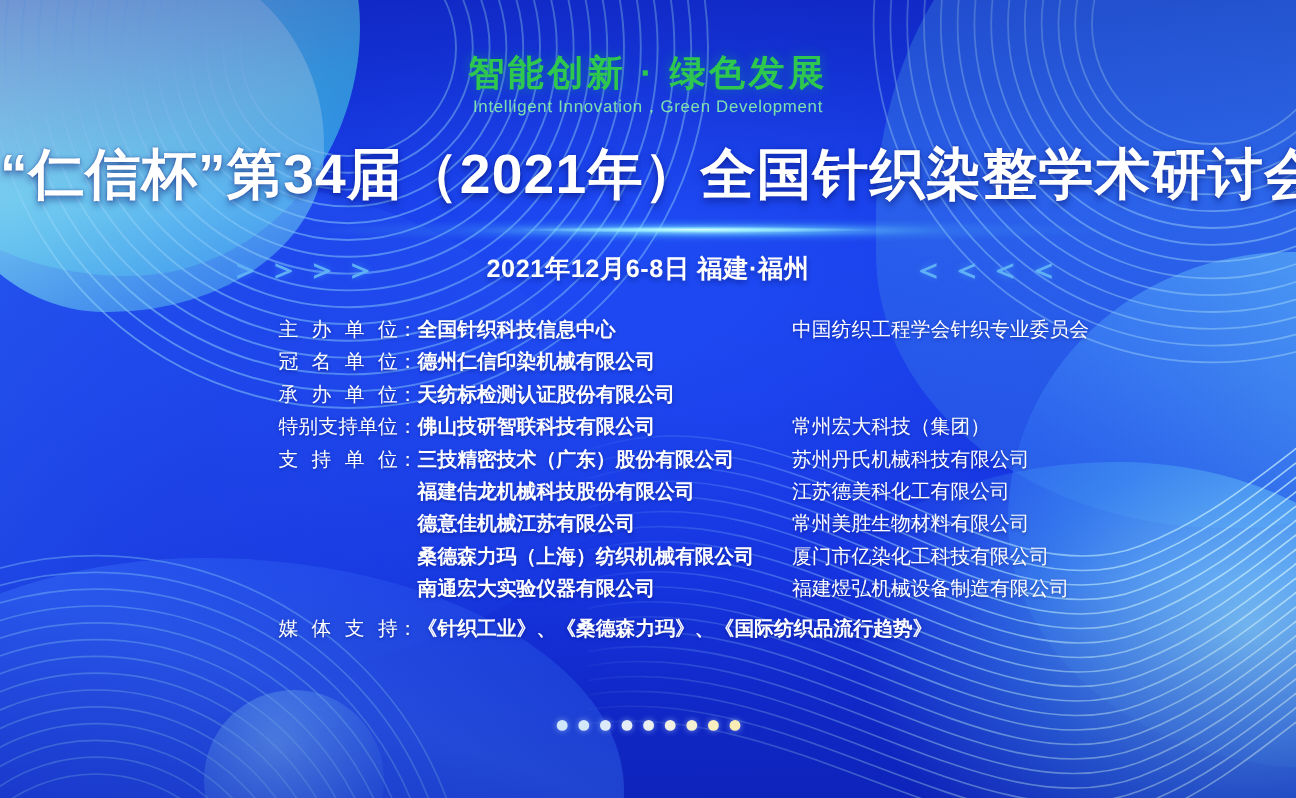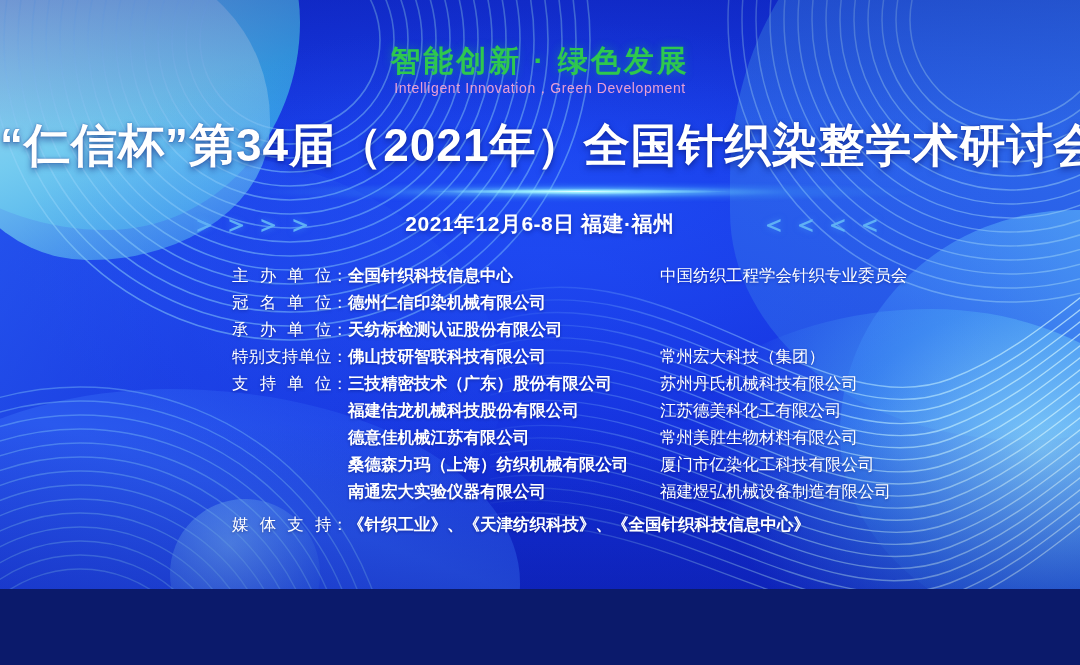--- a/index.html
+++ b/index.html
@@ -3,21 +3,21 @@
 <meta charset="utf-8">
 <style>
   html, body {
     margin: 0;
     padding: 0;
     background: #0b1a6b;
   }
   #poster {
     position: relative;
     width: 1080px;
-    height: 589px;
+    height: 665px;
     overflow: hidden;
     font-family: "Liberation Sans", "DejaVu Sans", sans-serif;
     background: #1430dd;
     user-select: none;
   }
 
   
   .bg-base {
     position: absolute; inset: 0;
     background:
@@ -129,21 +129,21 @@
     color: #2ec84e;
     text-shadow: 0 0 10px rgba(20,220,80,0.35);
     white-space: nowrap;
   }
   .tagline-en {
     position: absolute;
     left: 0; right: 0; top: 80px;
     text-align: center;
     font-size: 14px;
     letter-spacing: 0.6px;
-    color: #f9a8d4;
+    color: #86efac;
     opacity: 0.92;
     white-space: nowrap;
   }
 
   .main-title {
     position: absolute;
     left: 0; right: 0; top: 115px;
     text-align: center;
     font-size: 46px;
     font-weight: 700;
@@ -445,21 +445,21 @@
             <div class="col-a">南通宏大实验仪器有限公司</div>
             <div class="col-b">福建煜弘机械设备制造有限公司</div>
           </div>
         </div>
         <div class="crow media-row">
           <div class="clabel" style="text-align-last: right; display: flex; justify-content: flex-end; align-items: baseline;">
             <span class="clabel-inner" style="display: inline-block; width: 100px; text-align: justify; text-align-last: justify;">媒体支持</span>
             <span>：</span>
           </div>
           <div class="cval single">
-            <div class="col-a">《针织工业》、《天津纺织科技》、《全国针织科技信息中心》</div>
+            <div class="col-a">《针织工业》、《桑德森力玛》、《国际纺织品流行趋势》</div>
           </div>
         </div>
       </div>
 
     <div class="dots" id="dots-row">
         <span class="dot" style="background: rgb(207, 230, 251);"></span>
         <span class="dot" style="background: rgb(212, 232, 251);"></span>
         <span class="dot" style="background: rgb(220, 234, 251);"></span>
         <span class="dot" style="background: rgb(228, 236, 248);"></span>
         <span class="dot" style="background: rgb(236, 239, 239);"></span>

